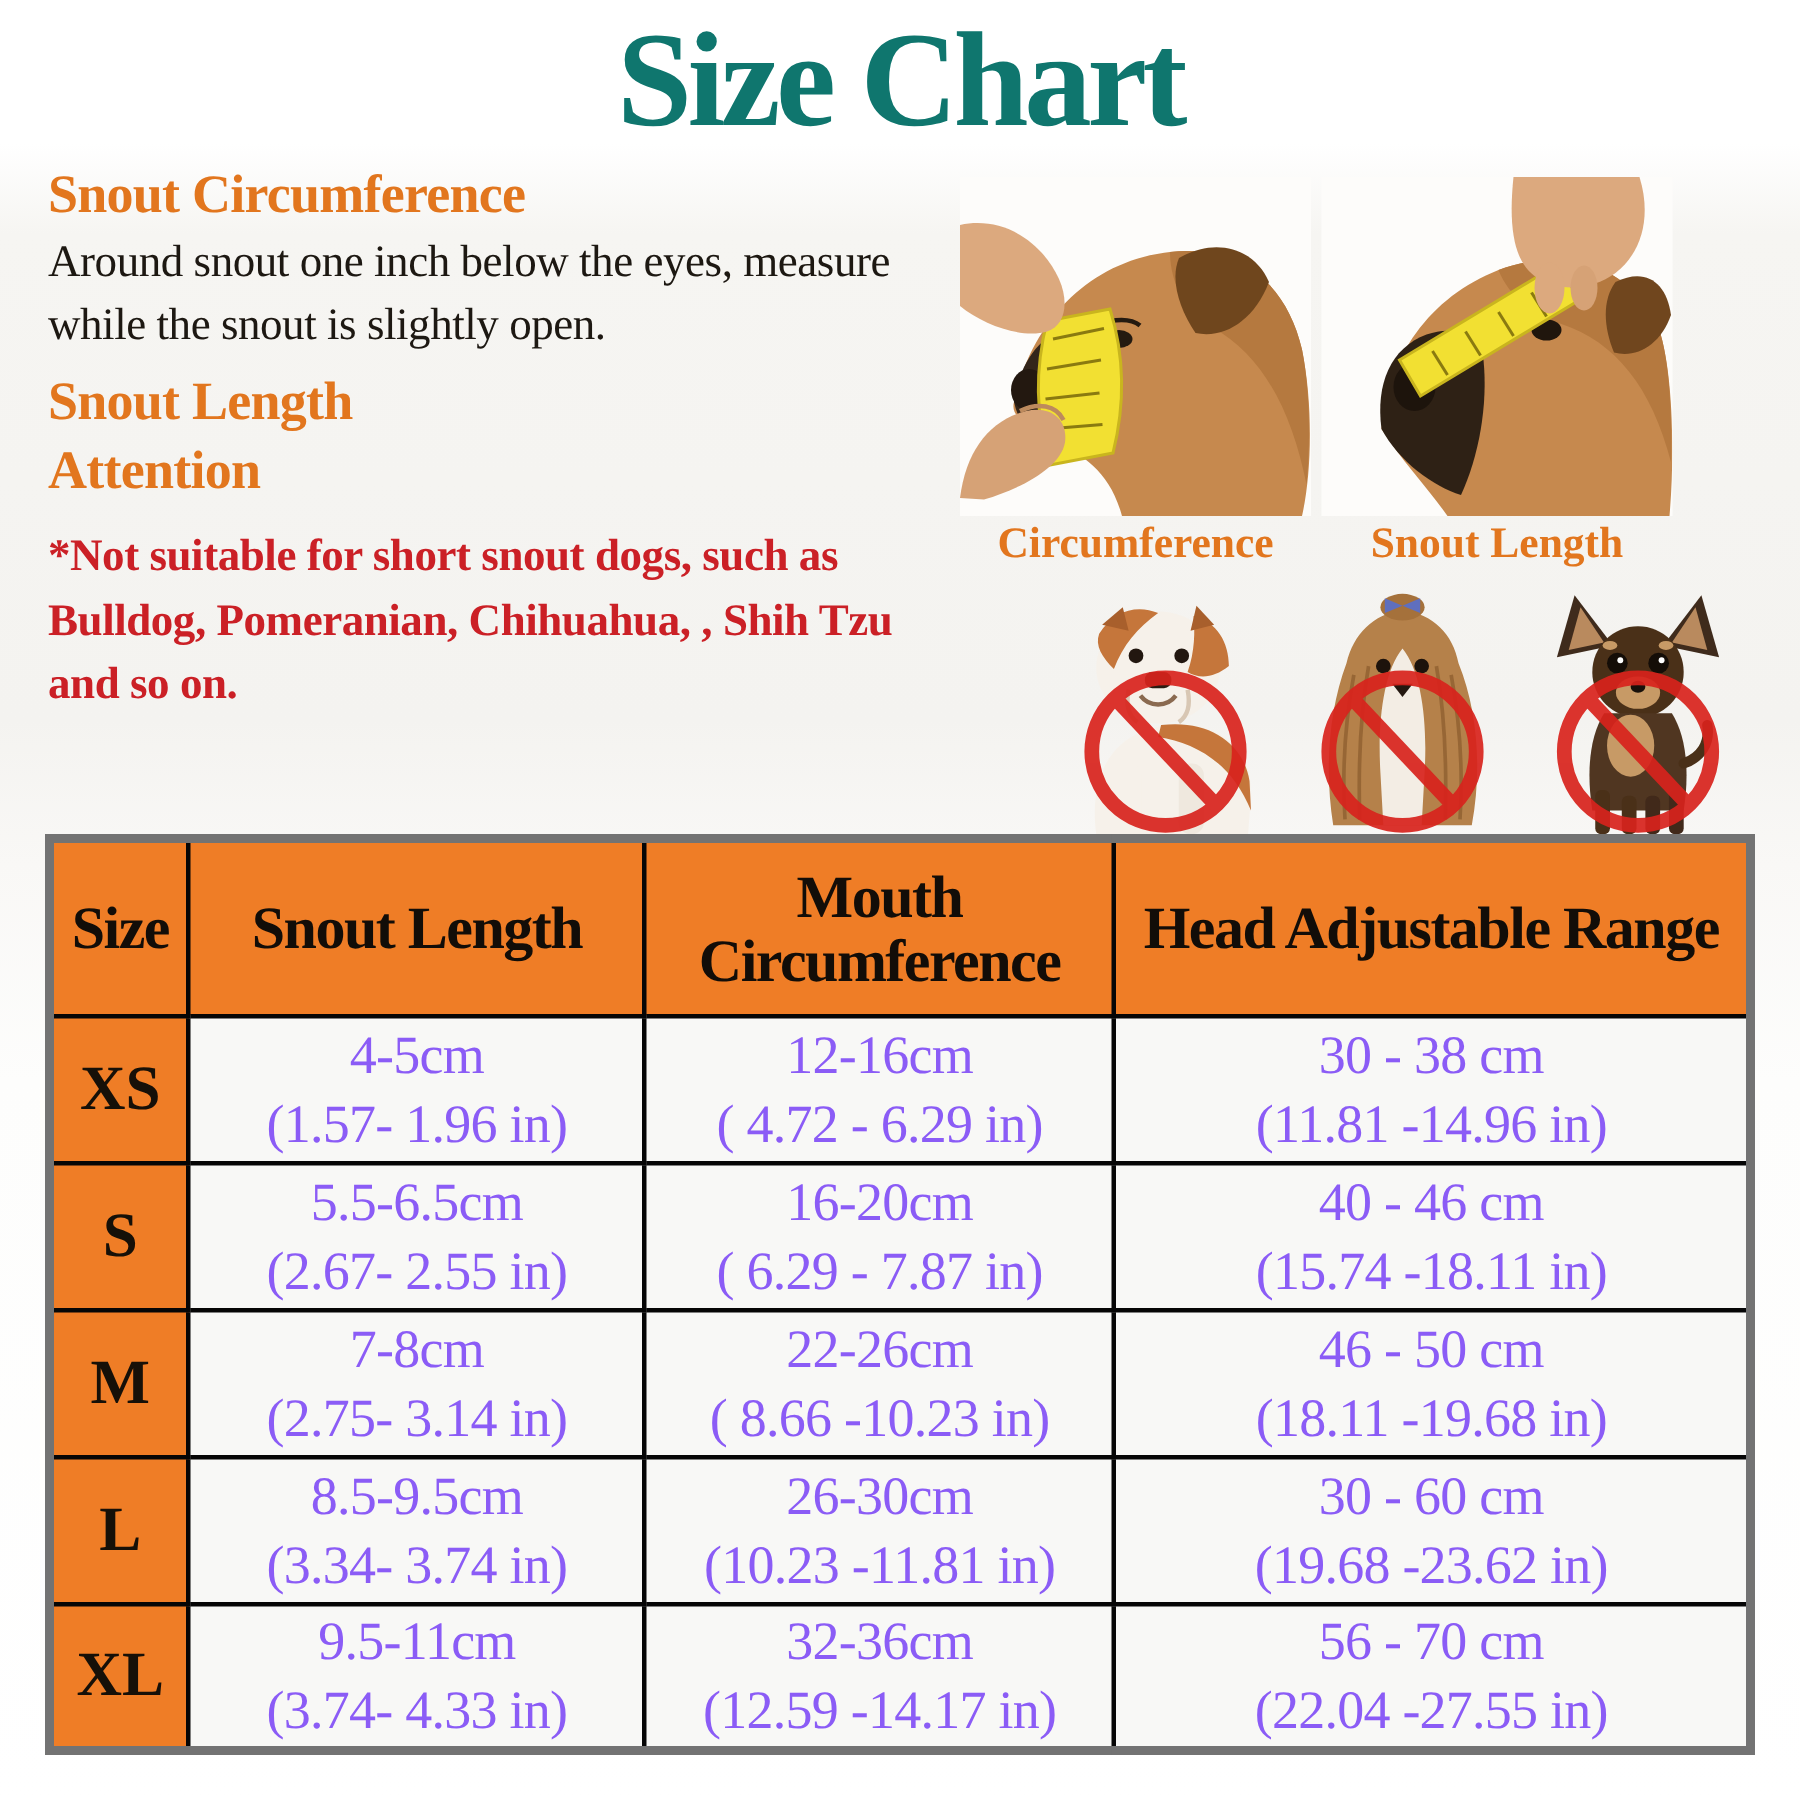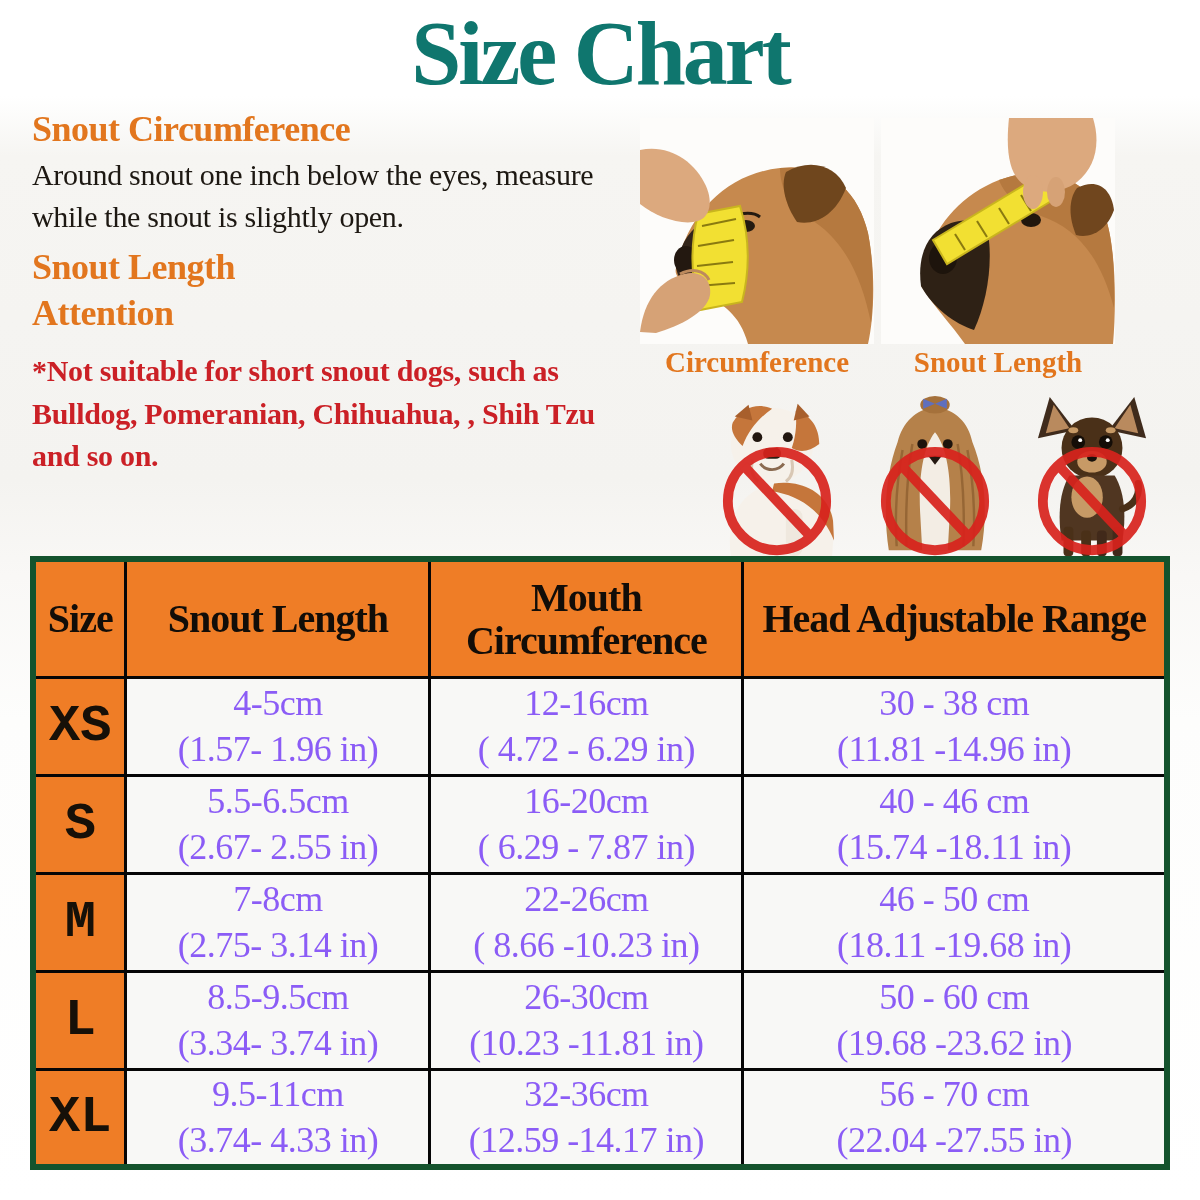--- a/index.html
+++ b/index.html
@@ -44,38 +44,38 @@
   .dogs {
     display:flex; justify-content:space-between;
     margin-top:12px; padding:0 18px 0 62px;
   }
   .dog { width:150px; height:172px; position:relative; }
   .dog svg { width:100%; height:100%; display:block; }
   
   .size-table {
     position:absolute; left:30px; top:556px; width:1140px;
     border-collapse:collapse; table-layout:fixed;
-    border:6px solid #14532d;
+    border:6px solid #737373;
     background:#f8f8f6;
   }
   .size-table th, .size-table td {
     border:3px solid #060606; text-align:center; vertical-align:middle;
     padding:0;
   }
   .size-table thead tr { height:118px; }
   .size-table tbody tr { height:98px; }
   .head-cell, .size-cell { background:#EF7D26; }
   .head-cell {
     font-family:"Liberation Serif", serif;
     font-size:40px; font-weight:bold; color:#120d08;
     line-height:1.08; letter-spacing:-1px;
   }
   .size-cell {
-    font-family:Liberation Mono, monospace;
-    font-size:52px; font-weight:bold; color:#161008;
+    font-family:Liberation Serif, serif;
+    font-size:42px; font-weight:bold; color:#161008;
   }
   .measurement-cell {
     background:#f8f8f6;
     font-family:Liberation Serif, serif;
     font-size:36px; color:#8b5cf6; line-height:1.28;
     letter-spacing:-0.5px;
   }
 </style>
 </head>
 <body>
@@ -306,21 +306,21 @@
       <td class="size-cell">L</td>
       <td class="measurement-cell">
         <div>8.5-9.5cm</div>
         <div>(3.34- 3.74 in)</div>
       </td>
       <td class="measurement-cell">
         <div>26-30cm</div>
         <div>(10.23 -11.81 in)</div>
       </td>
       <td class="measurement-cell">
-        <div>50 - 60 cm</div>
+        <div>30 - 60 cm</div>
         <div>(19.68 -23.62 in)</div>
       </td>
     </tr>
     <tr>
       <td class="size-cell">XL</td>
       <td class="measurement-cell">
         <div>9.5-11cm</div>
         <div>(3.74- 4.33 in)</div>
       </td>
       <td class="measurement-cell">

